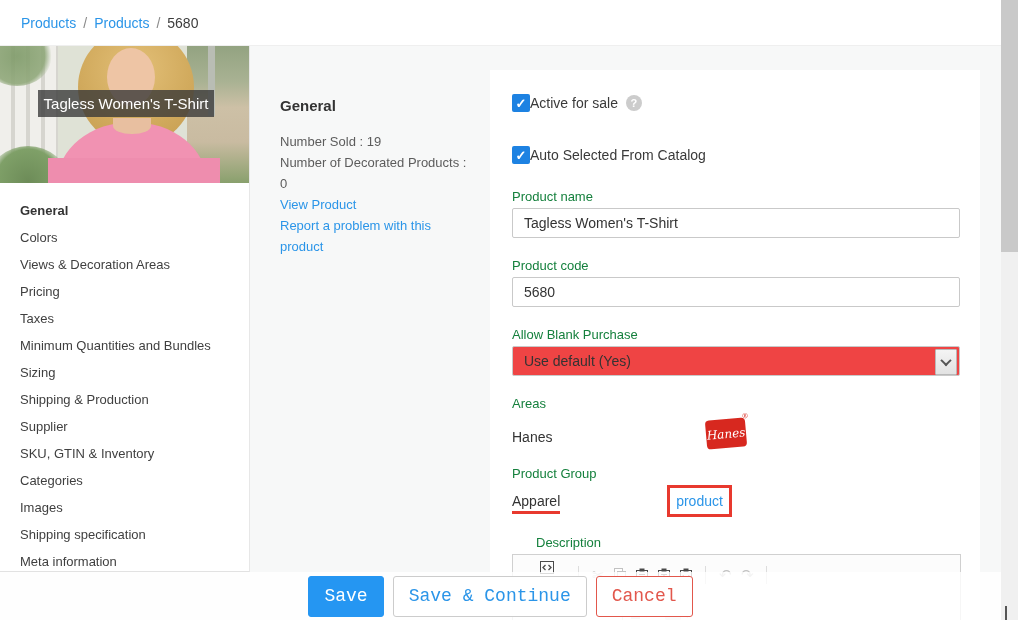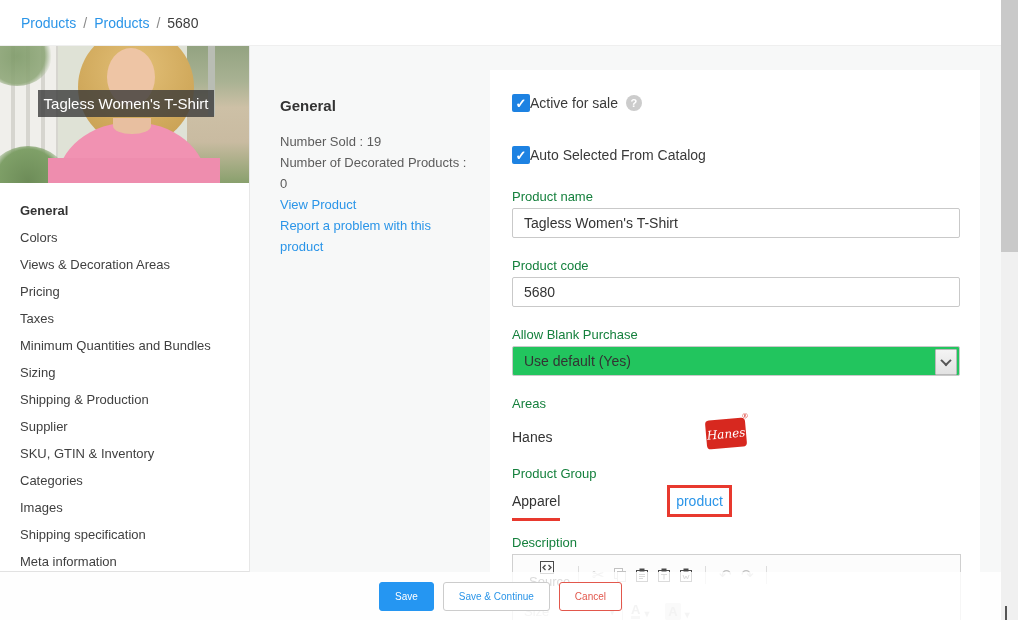--- a/index.html
+++ b/index.html
@@ -61,62 +61,62 @@
   .check-label { font-size:14px; color:#3a3a3a; }
   .help-icon { width:16px; height:16px; border-radius:50%; background:#ccc; color:#fff;
     font-size:11px; font-weight:bold; display:flex; align-items:center; justify-content:center;
     margin-left:8px; cursor:pointer; }
   .field-label { font-size:13px; color:#15803d; }
   .lbl-pname { margin-top:25px; }
   .text-input { margin-top:4px; width:448px; height:30px; border:1px solid #c9c9c9; border-radius:2px;
     padding:0 11px; font-size:14px; color:#333; font-family:"Liberation Sans",sans-serif; background:#fff; }
   .lbl-std { margin-top:20px; }
   .select-box { margin-top:4px; width:448px; height:30px; border:1px solid #c9c9c9; border-radius:2px;
-    background:#22c55e; position:relative; display:flex; align-items:center; padding:0 11px;
+    background:#ef4444; position:relative; display:flex; align-items:center; padding:0 11px;
     font-size:14px; color:#333; cursor:pointer; }
   .select-btn { position:absolute; right:1px; top:1px; width:22px; height:26px; margin:1px;
     background:linear-gradient(#f4f4f4,#e2e2e2); border:1px solid #b9b9b9; border-radius:1px;
     display:flex; align-items:center; justify-content:center; }
   .chev { width:8px; height:8px; border-right:2px solid #555; border-bottom:2px solid #555;
     transform:rotate(45deg) translate(-1px,-1px); }
   .brand-row { position:relative; margin-top:10px; height:36px; }
   .brand-value { font-size:14px; color:#333; position:absolute; left:0; top:8px; }
   .hanes-logo { position:absolute; left:194px; top:-2px; width:40px; height:29px; background:#d7281f;
     border-radius:4px; transform:rotate(-5deg); display:flex; align-items:center; justify-content:center;
     color:#fff; font-family:"DejaVu Serif",serif; font-style:italic; font-size:12px; }
   .hanes-reg { position:absolute; right:-4px; top:-5px; color:#d7281f; font-size:7px; font-style:normal; }
   .lbl-pg { margin-top:9px; }
   .pg-row { position:relative; margin-top:11px; height:30px; }
-  .pg-value { font-size:14px; color:#333; border-bottom:3px solid #e8392e; padding-bottom:9px; }
+  .pg-value { font-size:14px; color:#333; border-bottom:3px solid #e8392e; padding-bottom:2px; }
   .annotation-box { position:absolute; left:155px; top:-7px; width:65px; height:32px;
     border:3px solid #e8392e; display:flex; align-items:center; justify-content:center; }
   .change-link { color:#2b95e8; font-size:14px; cursor:pointer; }
-  .lbl-desc { margin-top:13px; }
+  .lbl-desc { margin-top:13px;margin-left:24px; }
   .editor { margin-top:4px; width:449px; height:96px; border:1px solid #d0d0d0; background:#fcfcfc; }
   .ed-row { display:flex; align-items:center; height:30px; padding-left:11px; }
   .ed-row1 { margin-top:5px; }
   .ed-sep { width:1px; height:18px; background:#ddd; margin:0 8px; }
   .ed-source { display:flex; align-items:center; cursor:pointer;flex-direction:column; }
   .ed-source-label { font-size:13px; color:#4a4a4a; margin-left:5px; }
   .ico { display:flex; align-items:center; justify-content:center; width:22px; height:22px; cursor:pointer; }
   .glyph-gray { color:#c2c2c2; font-size:15px; }
   .ed-row2 { margin-top:6px; }
   .size-drop { display:flex; align-items:center; color:#c9c9c9; font-size:13px; cursor:pointer; width:90px; }
   .size-chev { margin-left:58px; font-size:10px; color:#c9c9c9; }
   .colorbtn { font-size:13px; font-weight:bold; color:#c0c0c0; display:flex; align-items:flex-end; cursor:pointer; }
   .colorbtn .bar { border-bottom:3px solid #d9d9d9; line-height:12px; }
   .colorbtn .dd { font-size:9px; margin-left:2px; color:#c9c9c9; }
   .colorbtn.boxed .letter { background:#e3e3e3; padding:1px 3px; border-radius:2px; }
 
   
   .bottom-bar { position:absolute; left:0; top:572px; width:1001px; height:48px;
     background:rgba(255,255,255,0.8); display:flex; align-items:center; justify-content:center;
     gap:9px; z-index:50; }
-  .btn { height:29px; border-radius:3px; font-size:10px; padding:0 15px; cursor:pointer;
-    font-family:Liberation Sans, sans-serif; }
+  .btn { height:41px; border-radius:3px; font-size:18px; padding:0 15px; cursor:pointer;
+    font-family:Liberation Mono, monospace; }
   .btn-save { background:#2596f2; border:1px solid #2596f2; color:#fff; }
   .btn-save-continue { background:#fff; border:1px solid #ccc; color:#2b95e8; }
   .btn-cancel { background:#fff; border:1px solid #e2574c; color:#e2574c; }
 
   
   .scrollbar { position:absolute; right:0; top:0; width:17px; height:620px; background:#f0f0f0; z-index:60; }
   .scroll-thumb { position:absolute; left:0; top:0; width:17px; height:252px; background:#c9c9c9; cursor:pointer; }
   .scroll-down { position:absolute; left:4px; bottom:5px; width:9px; height:9px; cursor:pointer; }
   .scroll-down .chev { border-color:#555; width:6px; height:6px; }
 </style>

